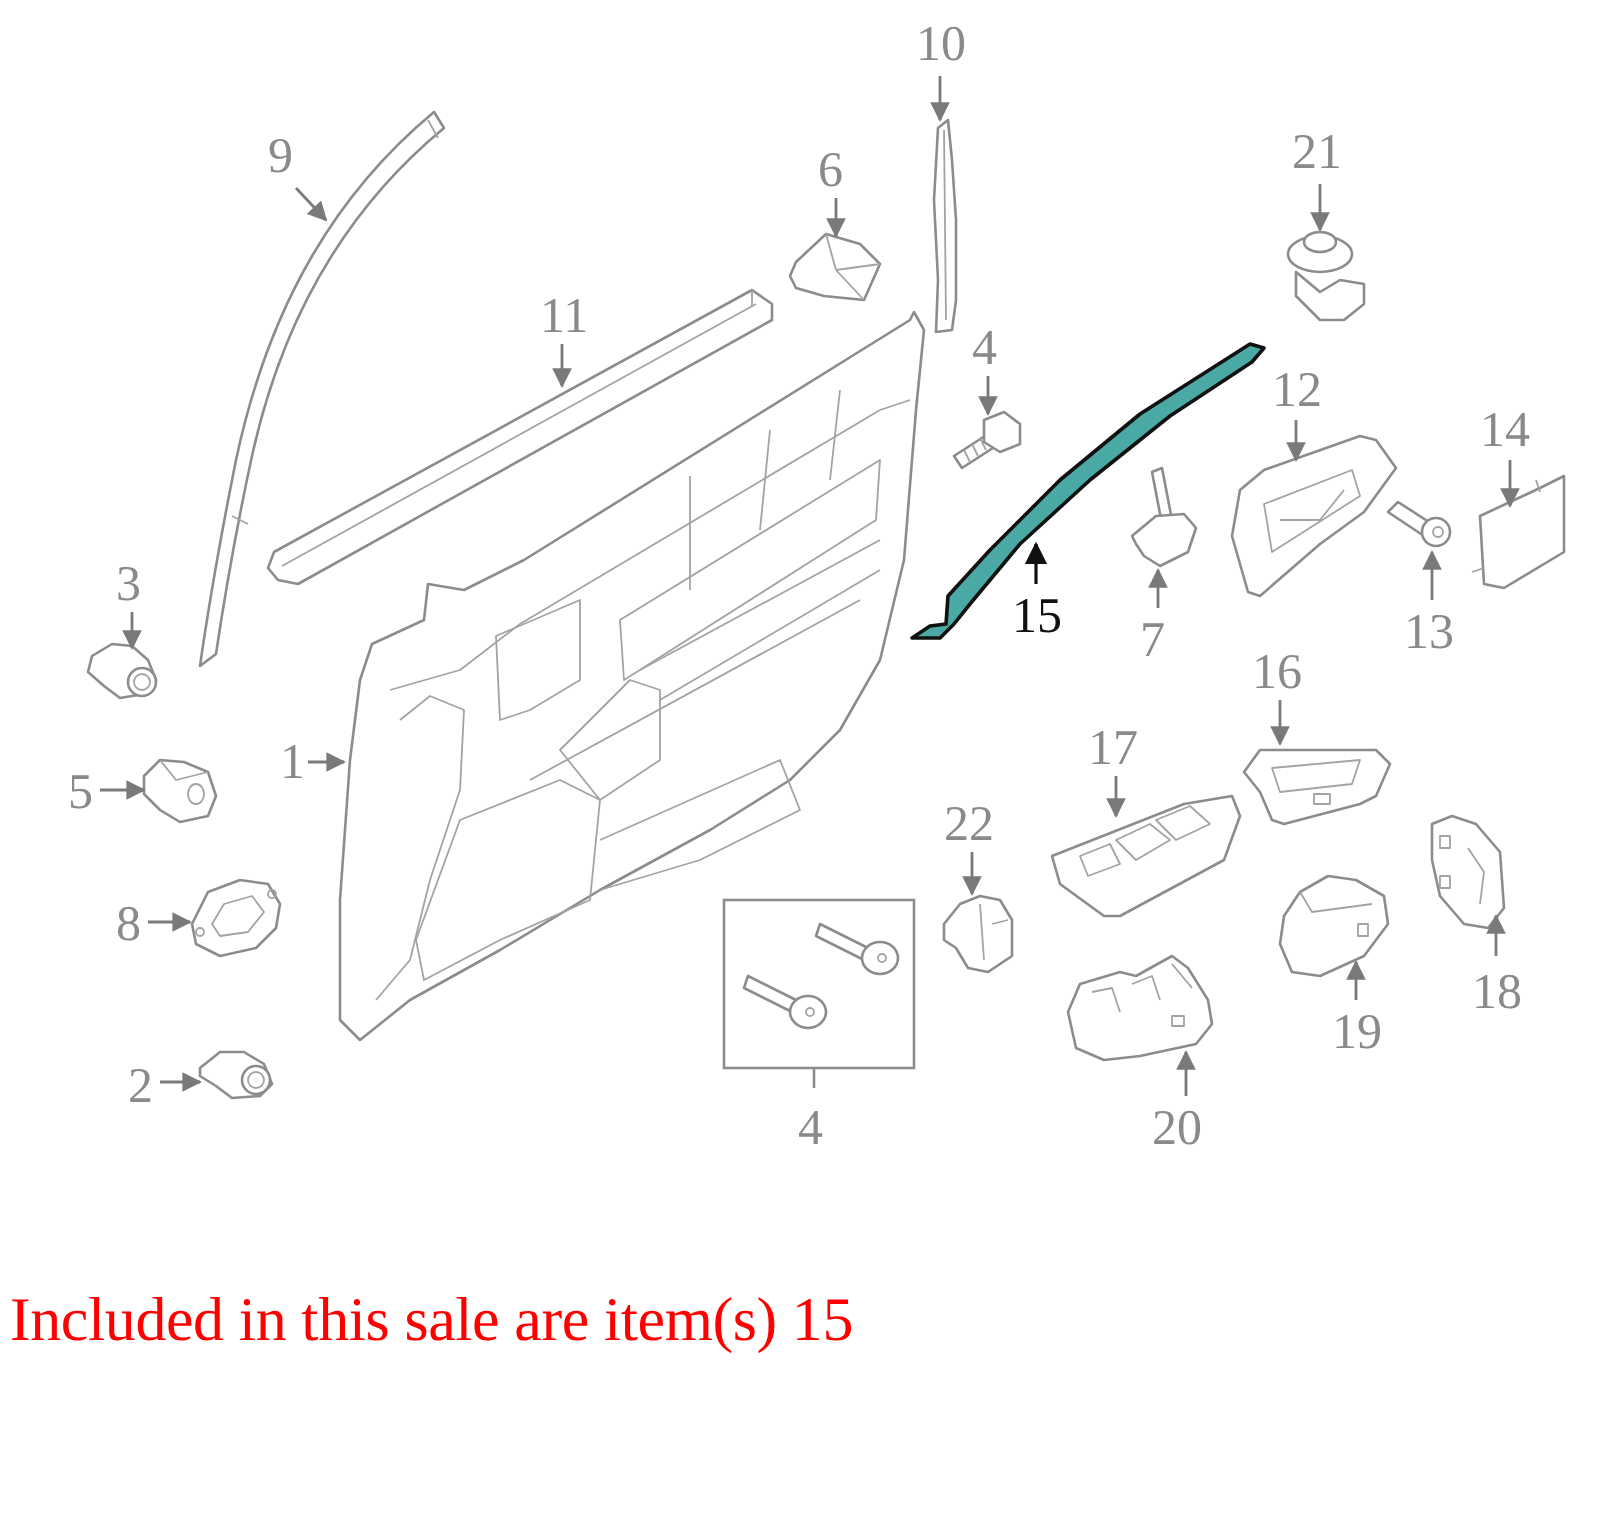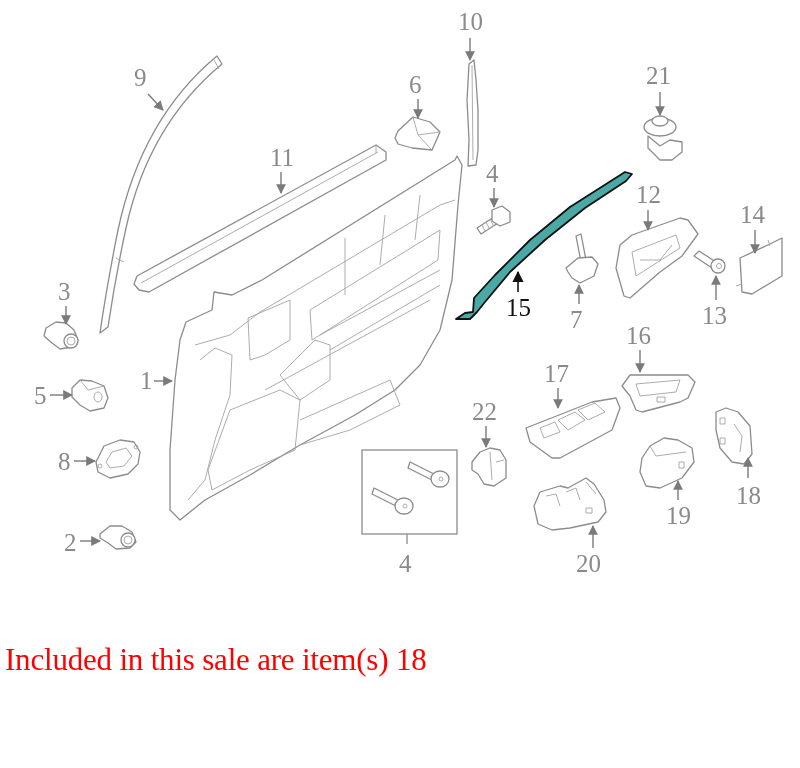--- a/index.html
+++ b/index.html
@@ -223,13 +223,13 @@
     <ellipse class="part" cx="440" cy="479" rx="9" ry="8"></ellipse>
     <circle class="ln-thin" cx="441" cy="479" r="2"></circle>
     <path class="part" d="M374,488 L398,500 L396,506 L372,494 Z"></path>
     <ellipse class="part" cx="404" cy="506" rx="9" ry="8"></ellipse>
     <circle class="ln-thin" cx="405" cy="506" r="2"></circle>
     <line x1="407" y1="534" x2="407" y2="544" stroke="#8c8c8c" stroke-width="1.3"></line>
   </g>
   <text class="callout" x="399" y="572">4</text>
 </svg>
 
-<div id="sale-note">Included in this sale are item(s) 18</div>
+<div id="sale-note">Included in this sale are item(s) 15</div>
 
 </body></html>

